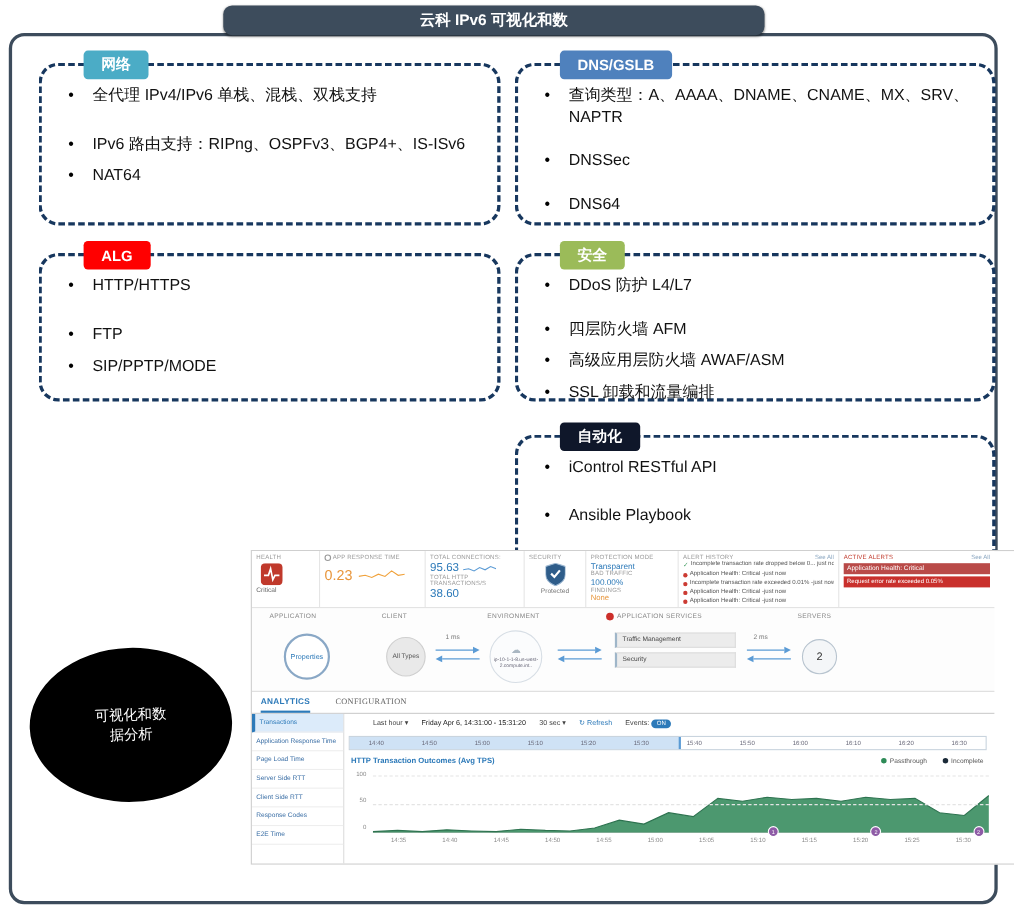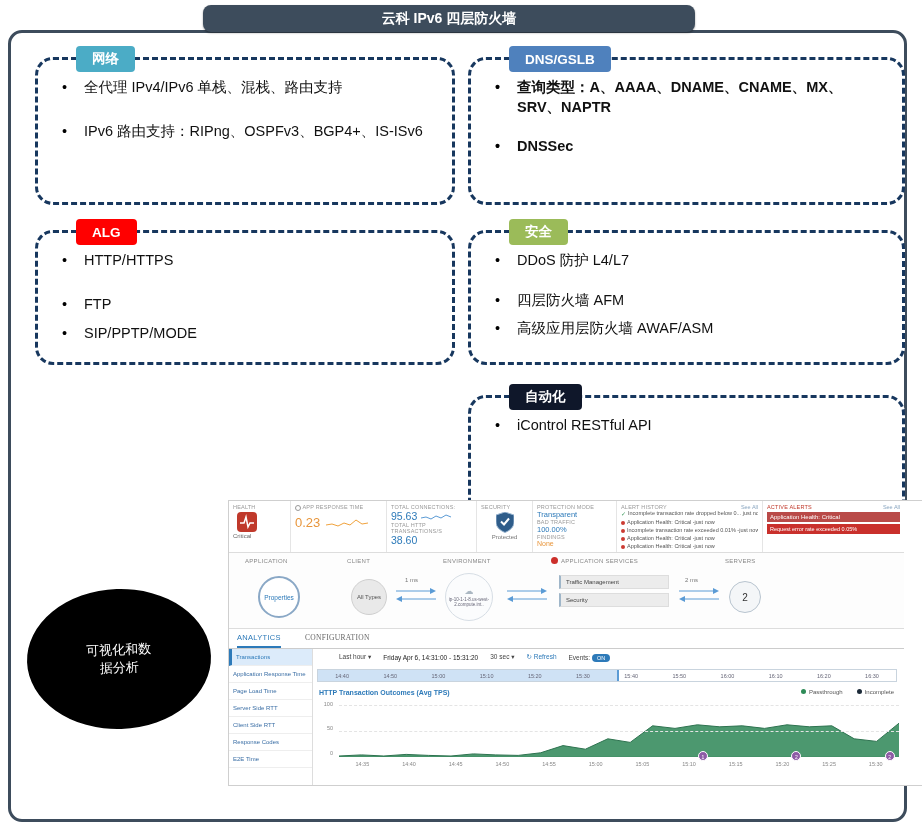--- a/index.html
+++ b/index.html
@@ -16,21 +16,21 @@
 
   
   .fbox { position:absolute; border:3px dashed #17375e; border-radius:18px; background:#fff; }
   .badge { position:absolute; top:-14px; left:38px; height:26px; padding:0 16px;
            color:#fff; font-weight:bold; font-size:13.5px; display:flex;
            align-items:center; border-radius:4px; }
   .bullets { list-style:none; padding:18px 20px 0 46px; }
   .bullets li { position:relative; font-size:14.5px; color:#111; line-height:1.35; margin-bottom:10px; }
   .bullets li::before { content:"•"; position:absolute; left:-22px; top:0; color:#000; }
   .fbox.gapfirst .bullets li:first-child { margin-bottom:24px; }
-  .fbox.even .bullets li { margin-bottom:20px;font-weight:bold; }
+  .fbox.even .bullets li { margin-bottom:20px; }
   .fbox.four .bullets li { margin-bottom:9px; }
   .fbox.four .bullets li:first-child { margin-bottom:20px; }
 
   
   .callout { position:absolute; left:30px; top:592px; width:178px; height:134px;
              background:#000; border-radius:50%; display:flex; flex-direction:column;
              align-items:center; justify-content:center; color:#fff; font-size:13px;
              transform:rotate(-2deg); box-shadow:0 0 0 3px #000; }
 
   
@@ -61,21 +61,21 @@
   .svcbox { position:absolute; left:330px; top:22px; width:110px; }
   .svcrow { background:#ececec; border:1px solid #ddd; border-left:2px solid #9fb6c9;
             font-size:6px; color:#444; padding:3px 5px; margin-bottom:4px; }
   .latency { position:absolute; font-size:6px; color:#777; }
   .f5ball { position:absolute; width:7px; height:7px; border-radius:50%; background:#cc2f2a; top:4px; }
 
   
   .alytics { position:absolute; left:0; top:128px; width:675px; height:157px; }
   .tabbar { position:absolute; left:0; top:0; width:675px; height:20px; border-bottom:1px solid #ccc; }
   .tab { position:absolute; top:4px; font-size:7.5px; letter-spacing:.3px; }
-  .tab.on { color:#2d7ab9; font-weight:normal; border-bottom:2px solid #2d7ab9; padding-bottom:4px; }
+  .tab.on { color:#2d7ab9; font-weight:bold; border-bottom:2px solid #2d7ab9; padding-bottom:4px; }
   .tab.off { color:#666;font-family:Liberation Serif, serif; }
   .sideb { position:absolute; left:0; top:20px; width:84px; height:137px; border-right:1px solid #ddd; }
   .sitem { font-size:6px; color:#3a6ea5; padding:5px 4px; border-bottom:1px solid #eee;
            white-space:nowrap; overflow:hidden; }
   .sitem.on { background:#dcebfa; border-left:3px solid #2d7ab9; color:#2d7ab9; }
   .amain { position:absolute; left:84px; top:20px; width:591px; height:137px; }
   .tbar { display:flex; align-items:center; gap:12px; padding:4px 0 0 26px; font-size:6.5px; color:#444; }
   .tbar .date { color:#222; }
   .onpill { background:#2d7ab9; color:#fff; font-size:5.5px; padding:1px 5px; border-radius:7px; }
   .tline { position:absolute; left:4px; top:20px; width:580px; height:13px;
@@ -96,58 +96,62 @@
   .evlayer { position:absolute; left:26px; top:102px; width:560px; height:12px; }
   .evt { position:absolute; top:0; width:10px; height:10px; border-radius:50%;
          background:#8e5ba6; color:#fff; font-size:5px; line-height:10px; text-align:center;
          border:1px solid #fff; }
 </style>
 </head>
 <body>
 
 <div class="slide">
   <div class="frame"></div>
-  <div class="banner">云科 IPv6 四层防火墙</div>
+  <div class="banner">云科 IPv6 可视化和数</div>
 
   <div class="fbox gapfirst" style="left:35px;top:57px;width:420px;height:148px">
     <div class="badge" style="background-color: rgb(75, 172, 198);">网络</div>
     <ul class="bullets">
-      <li>全代理 IPv4/IPv6 单栈、混栈、路由支持</li>
+      <li>全代理 IPv4/IPv6 单栈、混栈、双栈支持</li>
       <li>IPv6 路由支持：RIPng、OSPFv3、BGP4+、IS-ISv6</li>
+      <li>NAT64</li>
     </ul>
   </div>
   <div class="fbox even" style="left:468px;top:57px;width:437px;height:148px">
     <div class="badge" style="background-color: rgb(79, 129, 189);">DNS/GSLB</div>
     <ul class="bullets">
       <li>查询类型：A、AAAA、DNAME、CNAME、MX、SRV、NAPTR</li>
       <li>DNSSec</li>
+      <li>DNS64</li>
     </ul>
   </div>
 
   <div class="fbox gapfirst" style="left:35px;top:230px;width:420px;height:135px">
     <div class="badge" style="background-color: rgb(255, 0, 0);">ALG</div>
     <ul class="bullets">
       <li>HTTP/HTTPS</li>
       <li>FTP</li>
       <li>SIP/PPTP/MODE</li>
     </ul>
   </div>
   <div class="fbox four" style="left:468px;top:230px;width:437px;height:135px">
     <div class="badge" style="background-color: rgb(155, 187, 89);">安全</div>
     <ul class="bullets">
       <li>DDoS 防护 L4/L7</li>
       <li>四层防火墙 AFM</li>
       <li>高级应用层防火墙 AWAF/ASM</li>
+      <li>SSL 卸载和流量编排</li>
     </ul>
   </div>
 
   <div class="fbox gapfirst" style="left:468px;top:395px;width:437px;height:123px">
     <div class="badge" style="background-color: #0f172a;">自动化</div>
     <ul class="bullets">
       <li>iControl RESTful API</li>
+      <li>Ansible Playbook</li>
     </ul>
   </div>
 
   <div class="callout">
     <div>可视化和数</div>
     <div>据分析</div>
   </div>
 
   <div class="dash">
 

